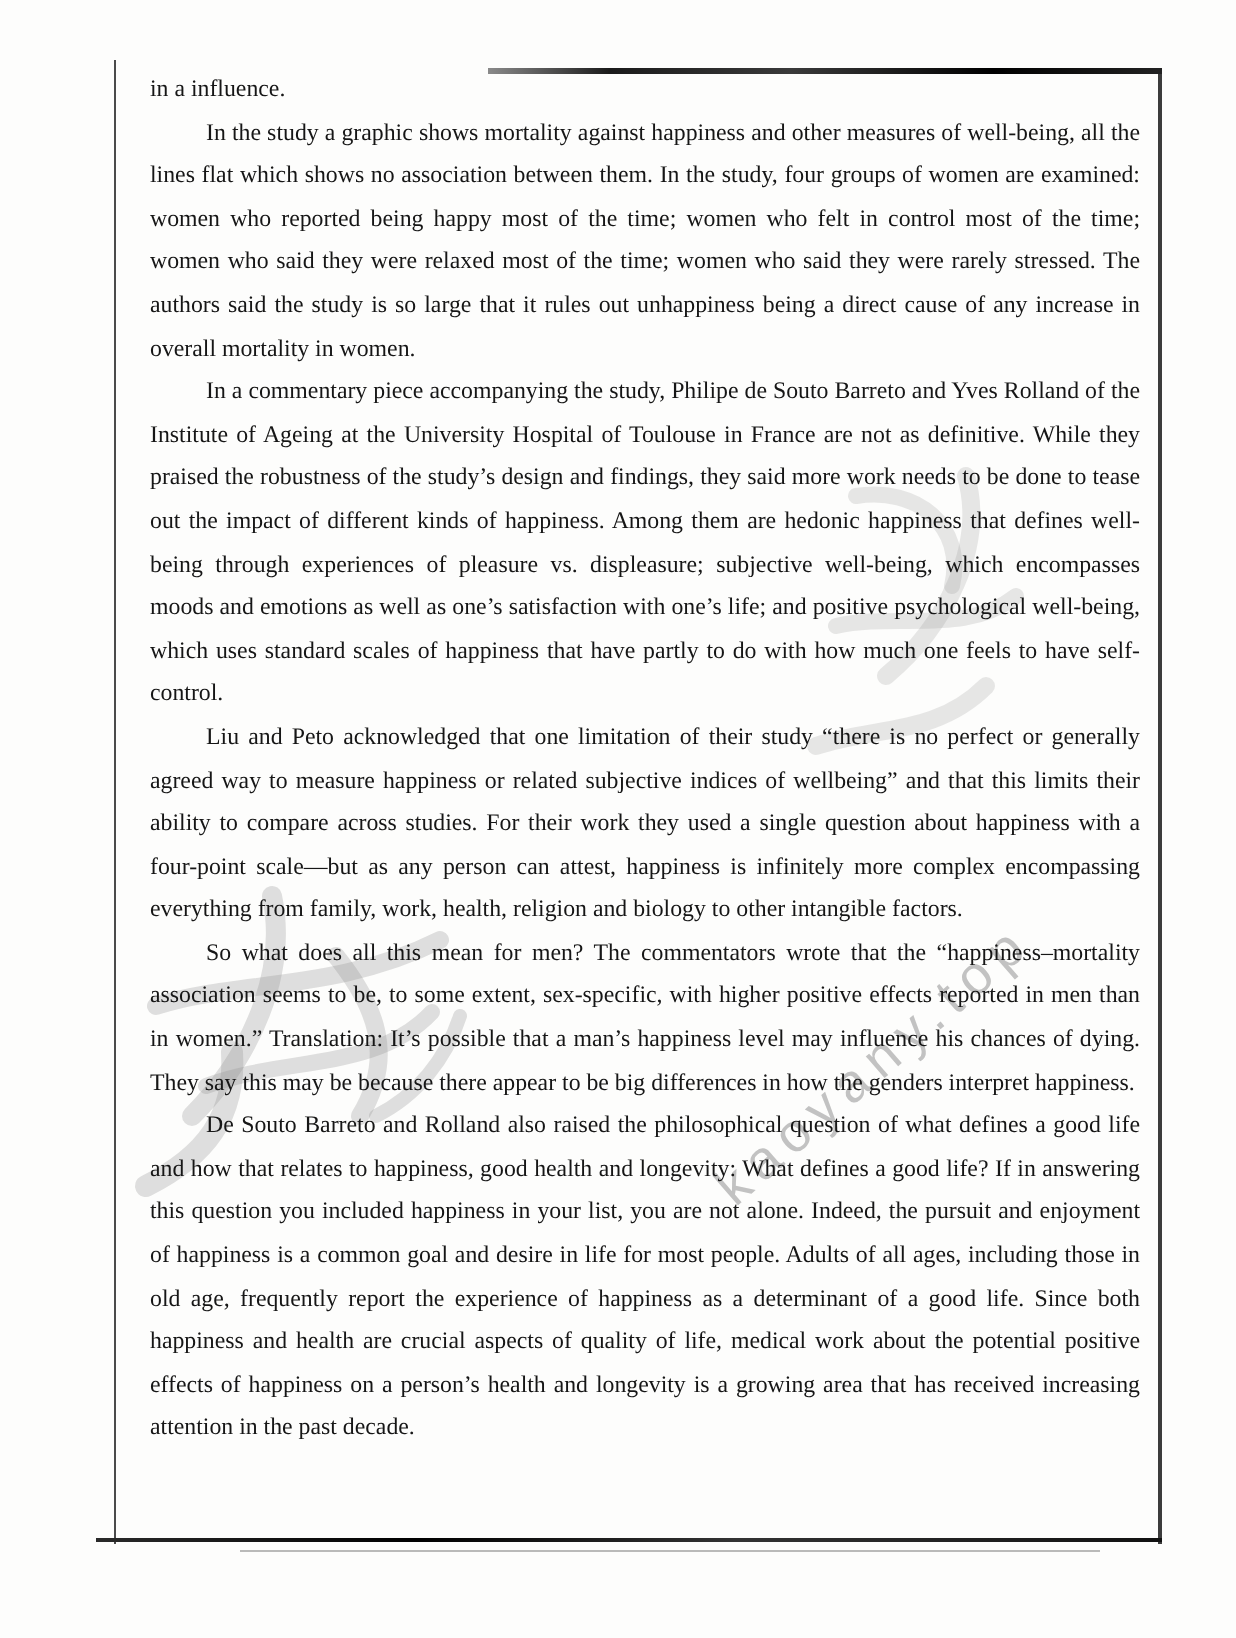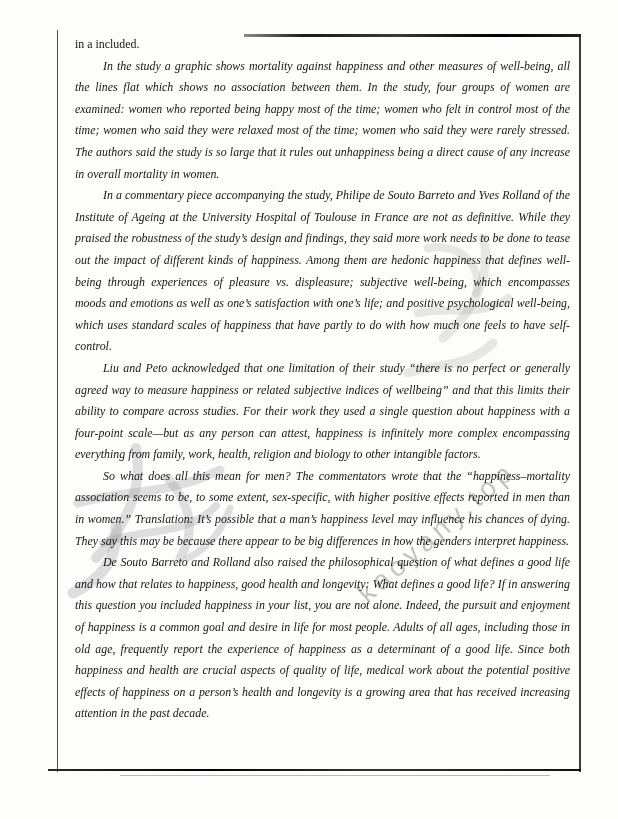--- a/index.html
+++ b/index.html
@@ -51,21 +51,21 @@
     position: absolute;
     left: 75px; top: 34px;
     width: 495px;
     z-index: 2;
     color: #161616;
     font-size: 11.9px;
     line-height: 21.6px;
     text-align: justify;
   }
   .para { margin: 0; }
-  .para.indent { text-indent: 28px; font-style: italic; }
+  .para.indent { text-indent: 28px; }
 
   
   .wm { position: absolute; z-index: 1; pointer-events: none; }
   .wm-site {
     left: 362px; top: 582px;
     transform: rotate(-41deg);
     transform-origin: 0 50%;
     font-family: "Liberation Sans", sans-serif;
     font-size: 27px;
     letter-spacing: 5px;
@@ -106,21 +106,21 @@
     </svg>
   </div>
 
   <div class="border-left"></div>
   <div class="border-right"></div>
   <div class="border-top"></div>
   <div class="border-bottom"></div>
   <div class="border-bottom-ghost"></div>
 
   <div class="text-block">
-    <p class="para">in a included.</p>
+    <p class="para">in a influence.</p>
     <p class="para indent">In the study a graphic shows mortality against happiness and other measures of well-being, all the lines flat which shows no association between them. In the study, four groups of women are examined: women who reported being happy most of the time; women who felt in control most of the time; women who said they were relaxed most of the time; women who said they were rarely stressed. The authors said the study is so large that it rules out unhappiness being a direct cause of any increase in overall mortality in women.</p>
     <p class="para indent">In a commentary piece accompanying the study, Philipe de Souto Barreto and Yves Rolland of the Institute of Ageing at the University Hospital of Toulouse in France are not as definitive. While they praised the robustness of the study’s design and findings, they said more work needs to be done to tease out the impact of different kinds of happiness. Among them are hedonic happiness that defines well-being through experiences of pleasure vs. displeasure; subjective well-being, which encompasses moods and emotions as well as one’s satisfaction with one’s life; and positive psychological well-being, which uses standard scales of happiness that have partly to do with how much one feels to have self-control.</p>
     <p class="para indent">Liu and Peto acknowledged that one limitation of their study “there is no perfect or generally agreed way to measure happiness or related subjective indices of wellbeing” and that this limits their ability to compare across studies. For their work they used a single question about happiness with a four-point scale—but as any person can attest, happiness is infinitely more complex encompassing everything from family, work, health, religion and biology to other intangible factors.</p>
     <p class="para indent">So what does all this mean for men? The commentators wrote that the “happiness–mortality association seems to be, to some extent, sex-specific, with higher positive effects reported in men than in women.” Translation: It’s possible that a man’s happiness level may influence his chances of dying. They say this may be because there appear to be big differences in how the genders interpret happiness.</p>
     <p class="para indent">De Souto Barreto and Rolland also raised the philosophical question of what defines a good life and how that relates to happiness, good health and longevity: What defines a good life? If in answering this question you included happiness in your list, you are not alone. Indeed, the pursuit and enjoyment of happiness is a common goal and desire in life for most people. Adults of all ages, including those in old age, frequently report the experience of happiness as a determinant of a good life. Since both happiness and health are crucial aspects of quality of life, medical work about the potential positive effects of happiness on a person’s health and longevity is a growing area that has received increasing attention in the past decade.</p>
   </div>
 
 </div>
 
 </body></html>

